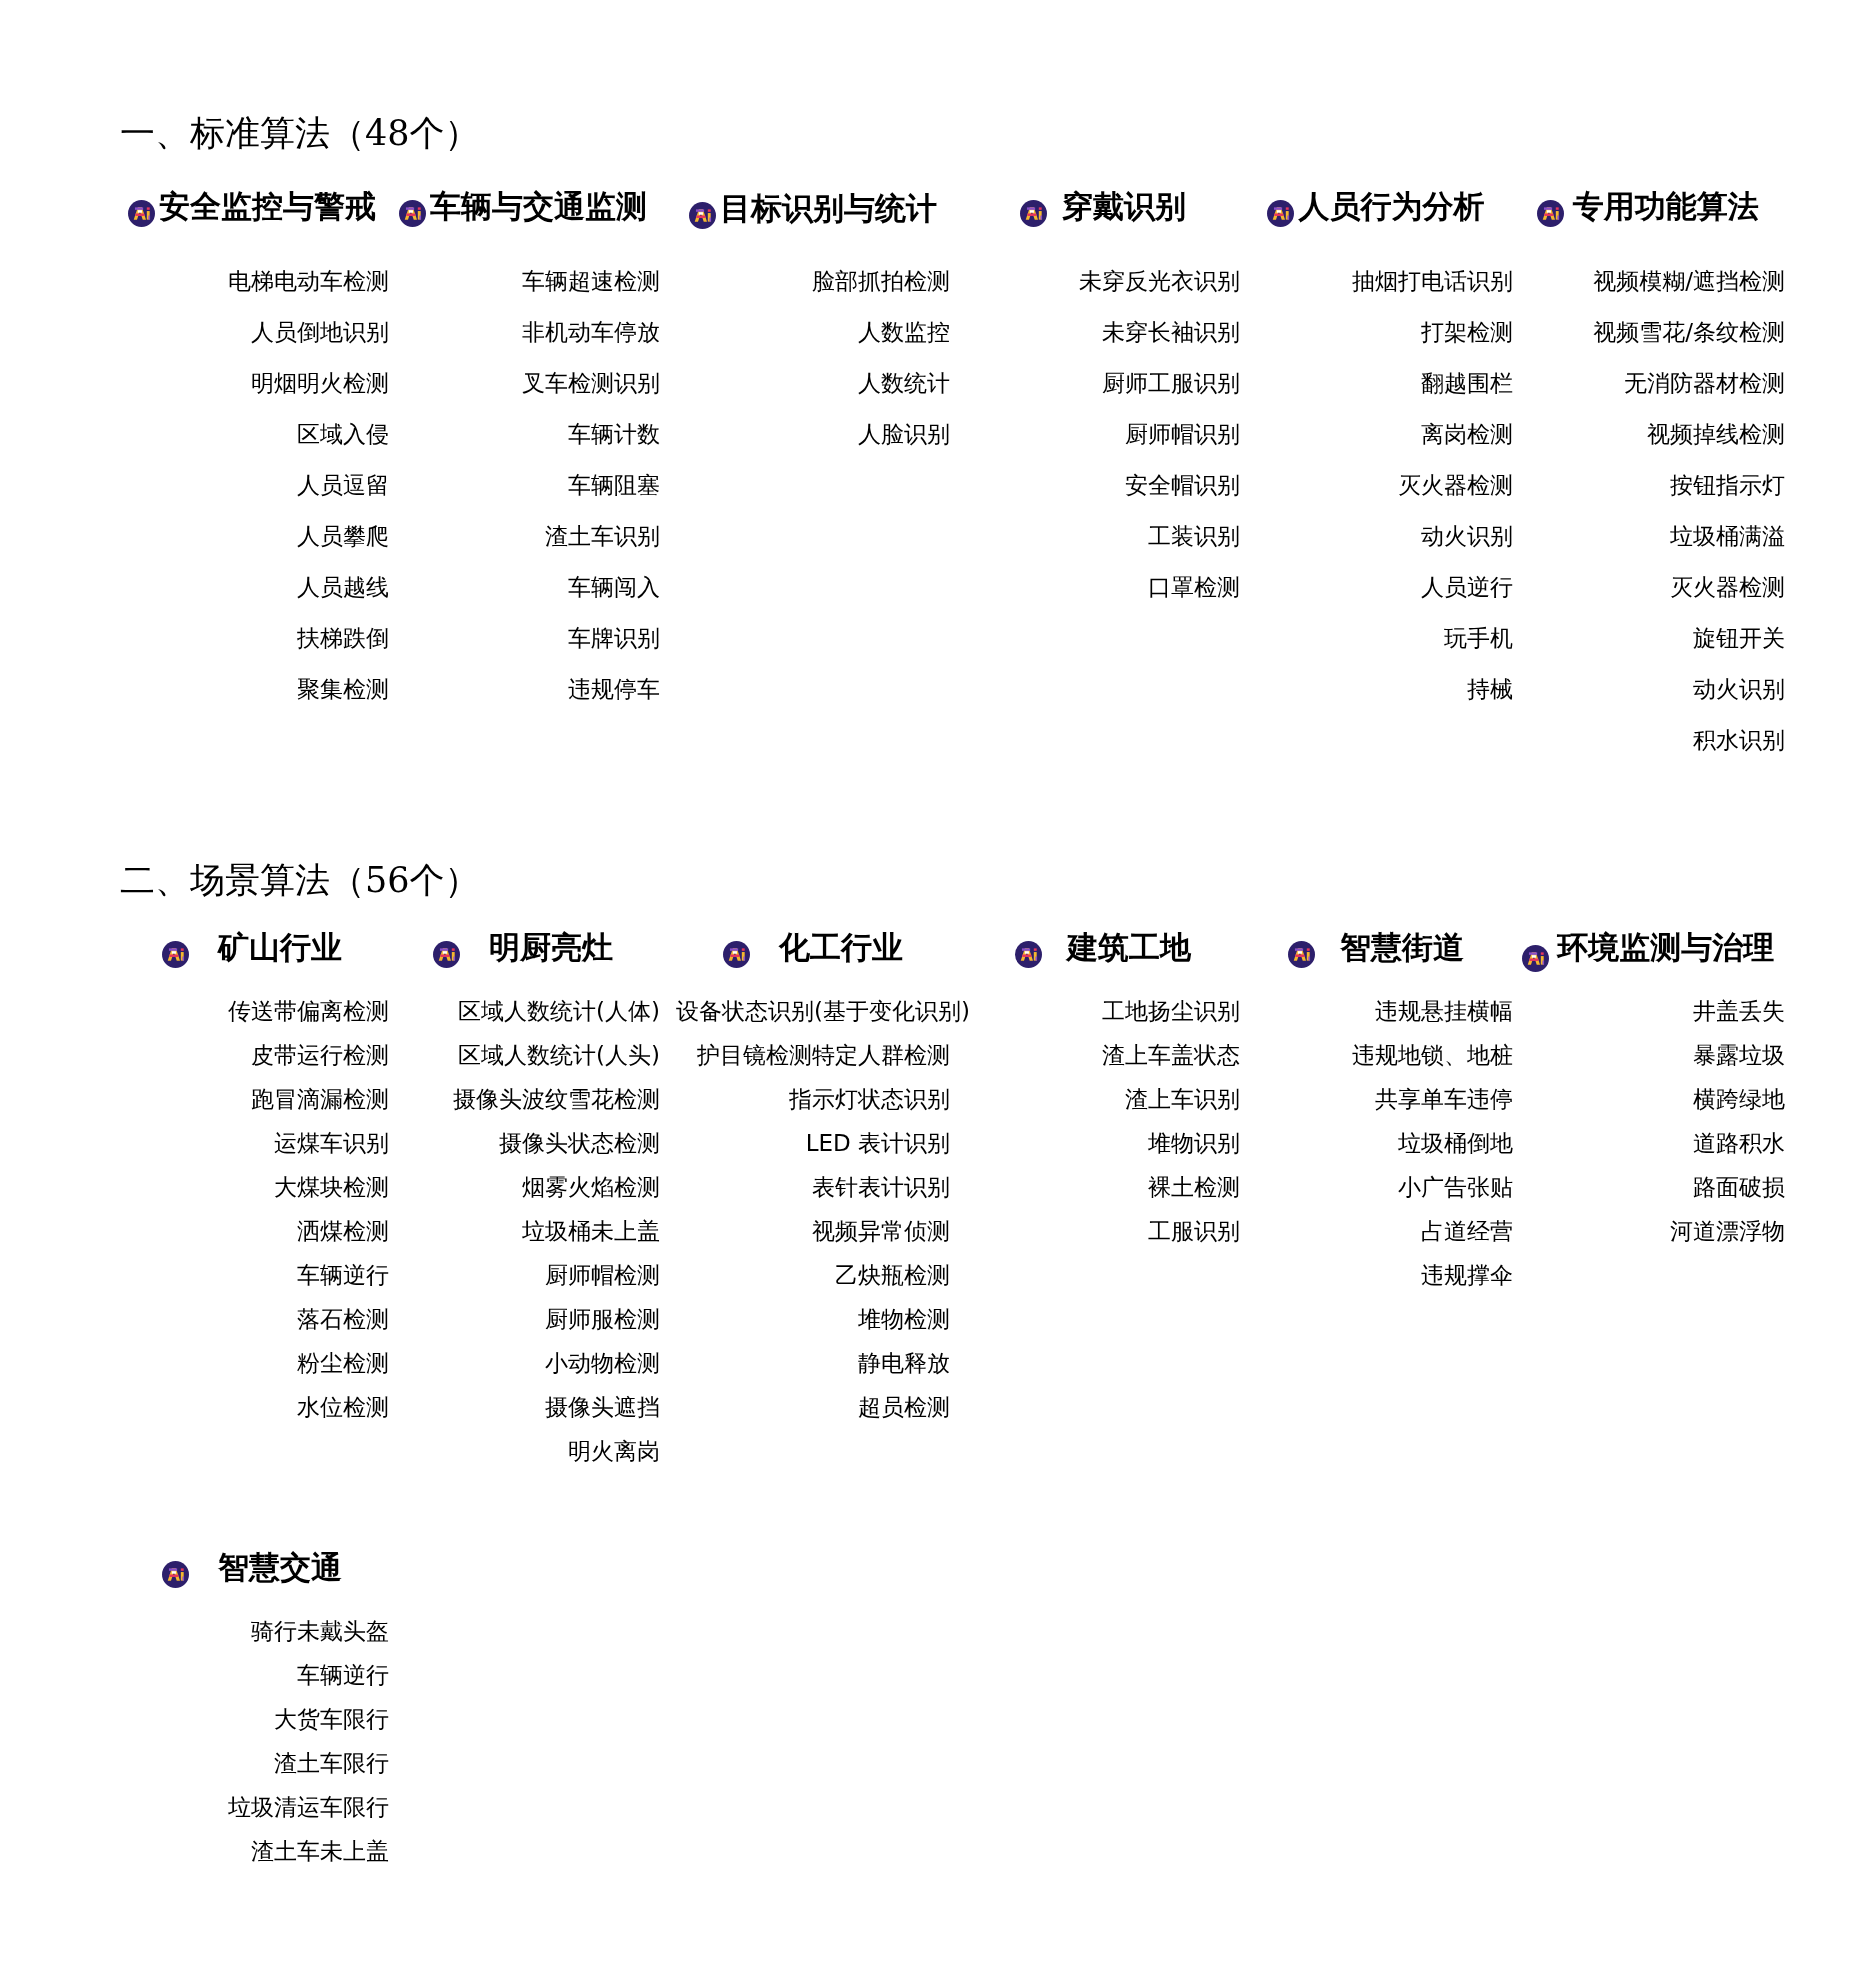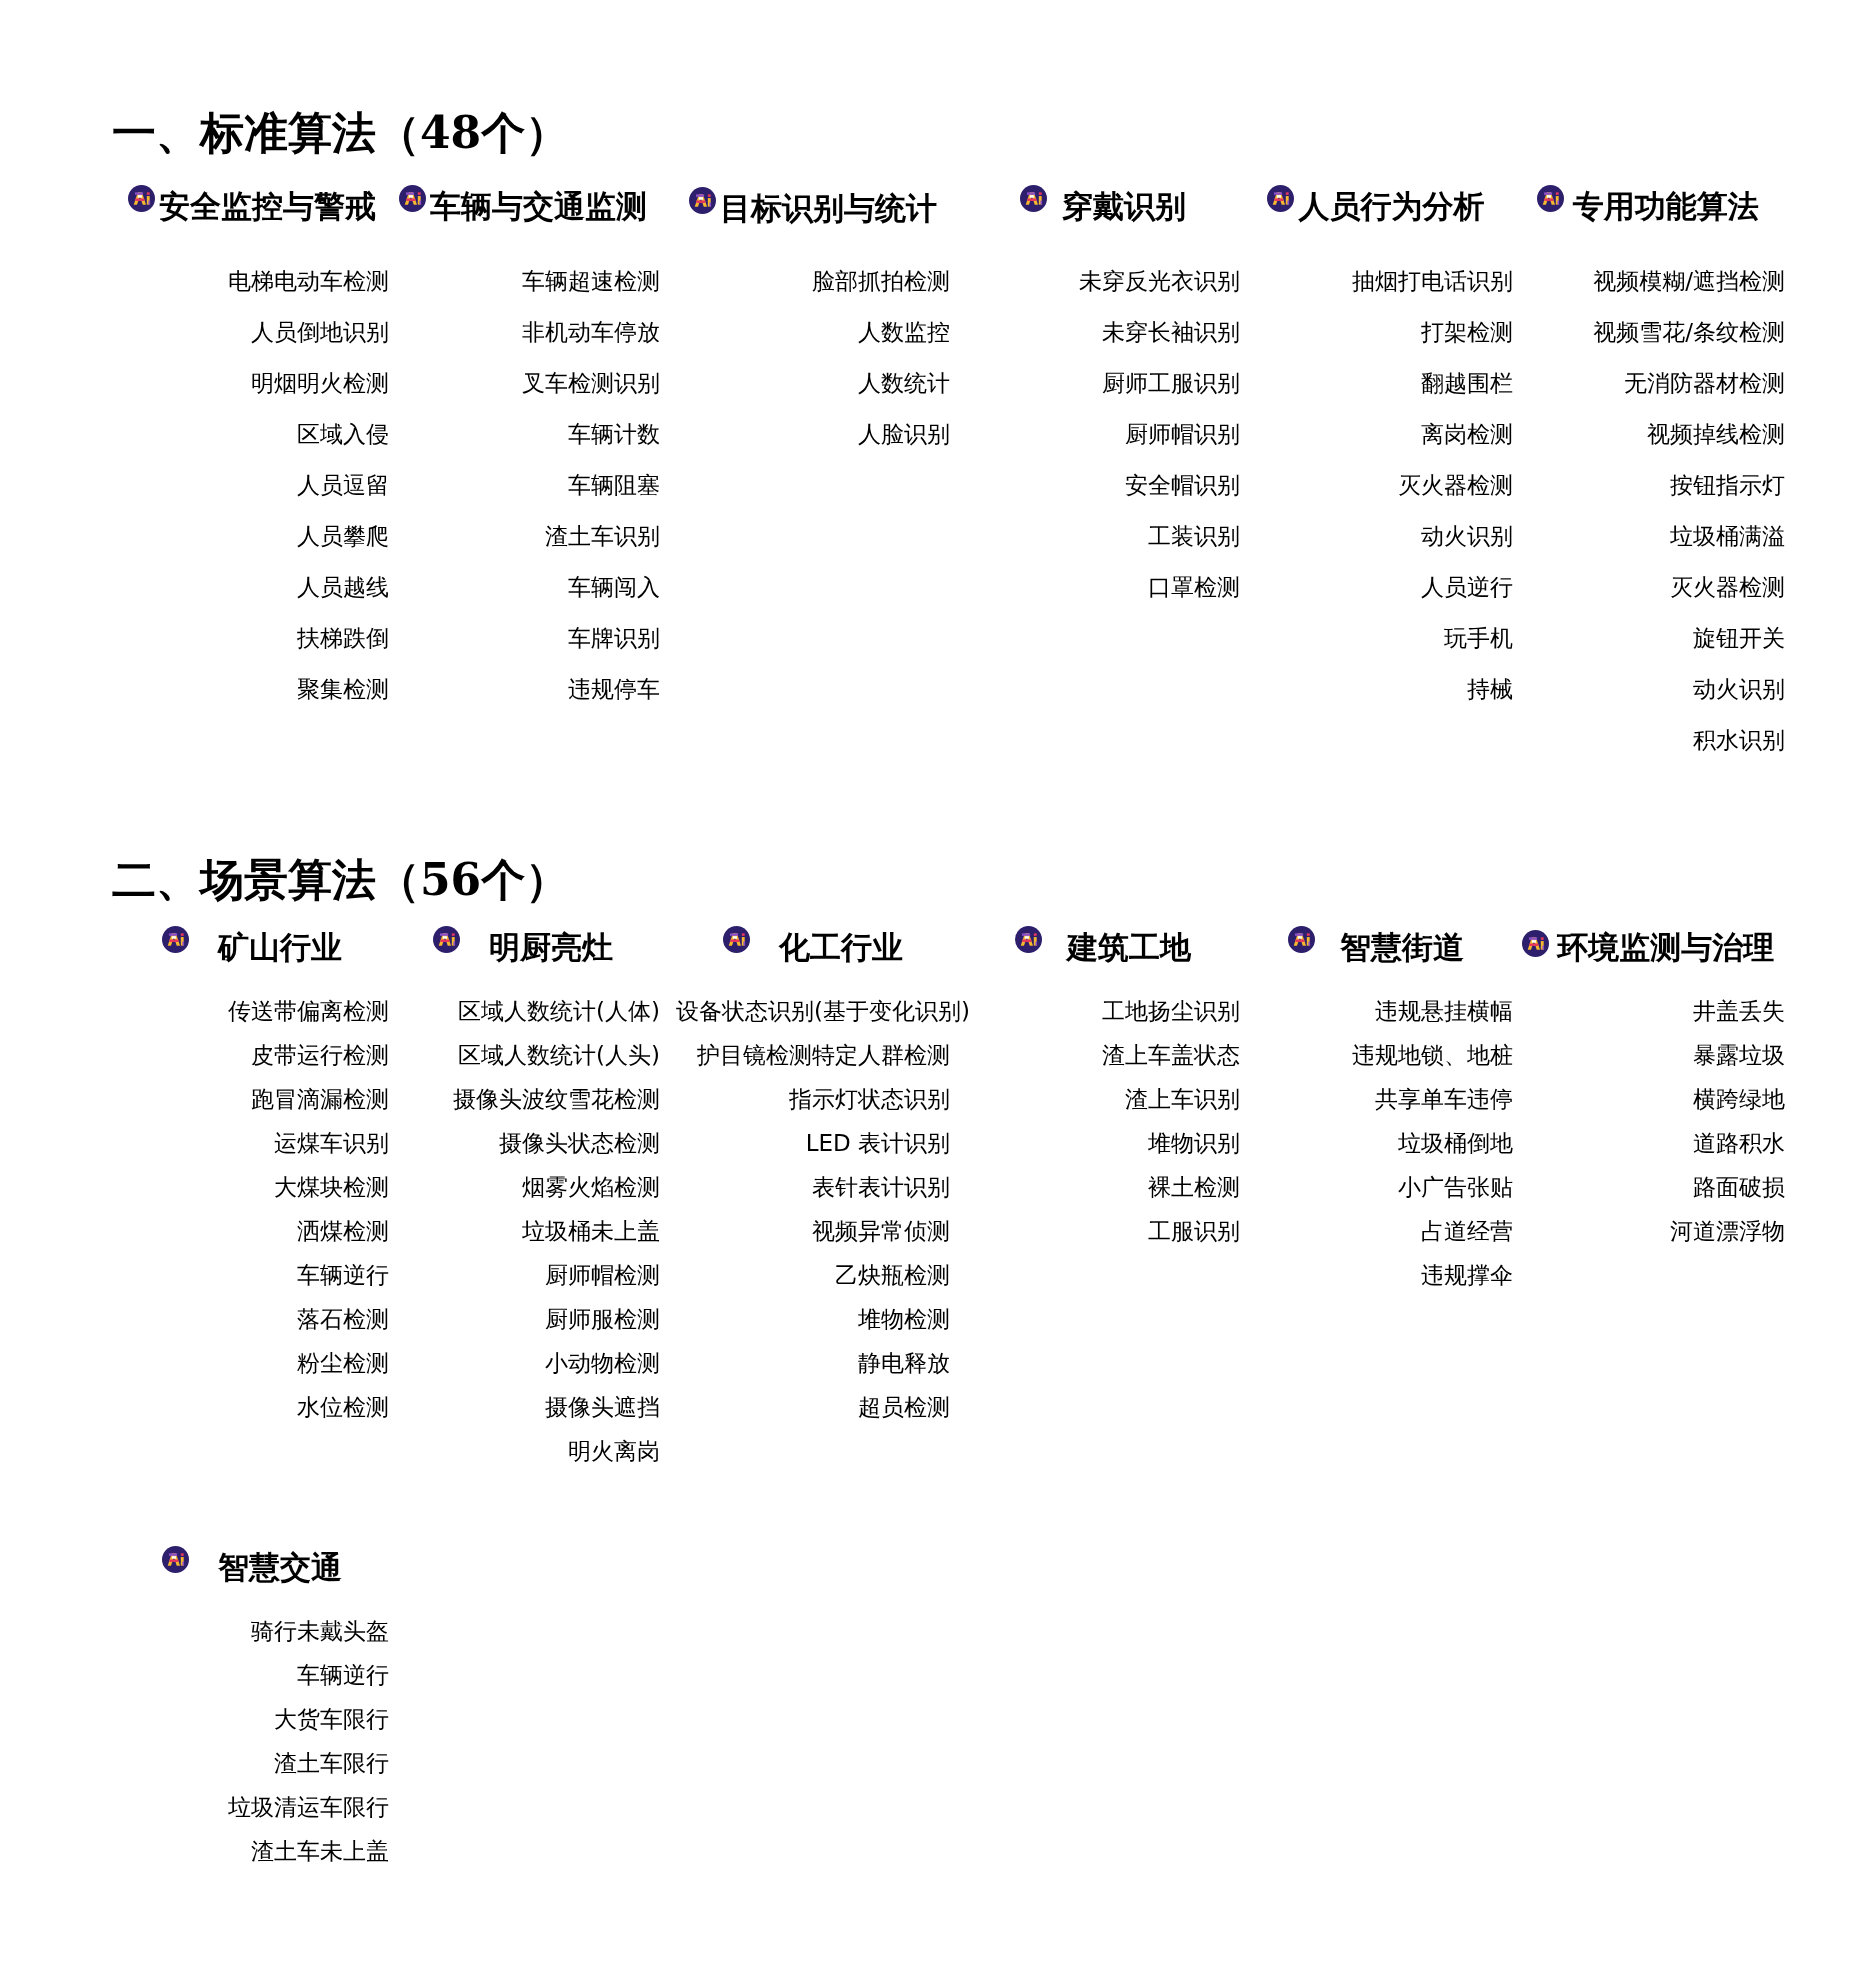--- a/index.html
+++ b/index.html
@@ -1,19 +1,19 @@
 <!DOCTYPE html>
 <html style="font-size:6.6px"><head>
 <meta charset="utf-8">
 <style>
   html, body { margin:0; padding:0; background:#ffffff; }
   body { width:1873px; height:1975px; position:relative; overflow:hidden; color:#000; font-family:"DejaVu Sans","Liberation Sans",sans-serif; }
-  .sec-title { position:absolute; left:112px; font-family:"DejaVu Serif","Liberation Serif",serif; font-weight:bold; font-size:44px; line-height:42px; white-space:nowrap; }
+  .sec-title { position:absolute; left:120px; font-family:"DejaVu Serif","Liberation Serif",serif; font-weight:normal; font-size:35px; line-height:42px; white-space:nowrap; }
   .col { position:absolute; width:274px; text-align:center; }
-  .col-head { position:absolute; left:0; right:0; height:42px; display:flex; align-items:flex-start; justify-content:center; white-space:nowrap; }
+  .col-head { position:absolute; left:0; right:0; height:42px; display:flex; align-items:flex-end; justify-content:center; white-space:nowrap; }
   .col-head .h-text { font-family:"DejaVu Serif","Liberation Serif",serif; font-weight:bold; font-size:31px; line-height:42px; }
   .ai-icon { display:inline-block; width:27px; height:27px; border-radius:50%; background:#2d1f6b; position:relative; margin-right:4.2px; flex:0 0 auto; }
   .ai-icon svg { position:absolute; left:0; top:0; width:27px; height:27px; }
   .items { position:absolute; left:0; right:0; list-style:none; margin:0; padding:0;text-align:right; }
   .items li { font-size:23px; white-space:nowrap; font-family:"DejaVu Sans","Liberation Sans",sans-serif; }
   .s1 .items li { height:51px; line-height:51px; }
   .s2 .items li { height:44px; line-height:44px; }
 </style>
 </head>
 <body>

